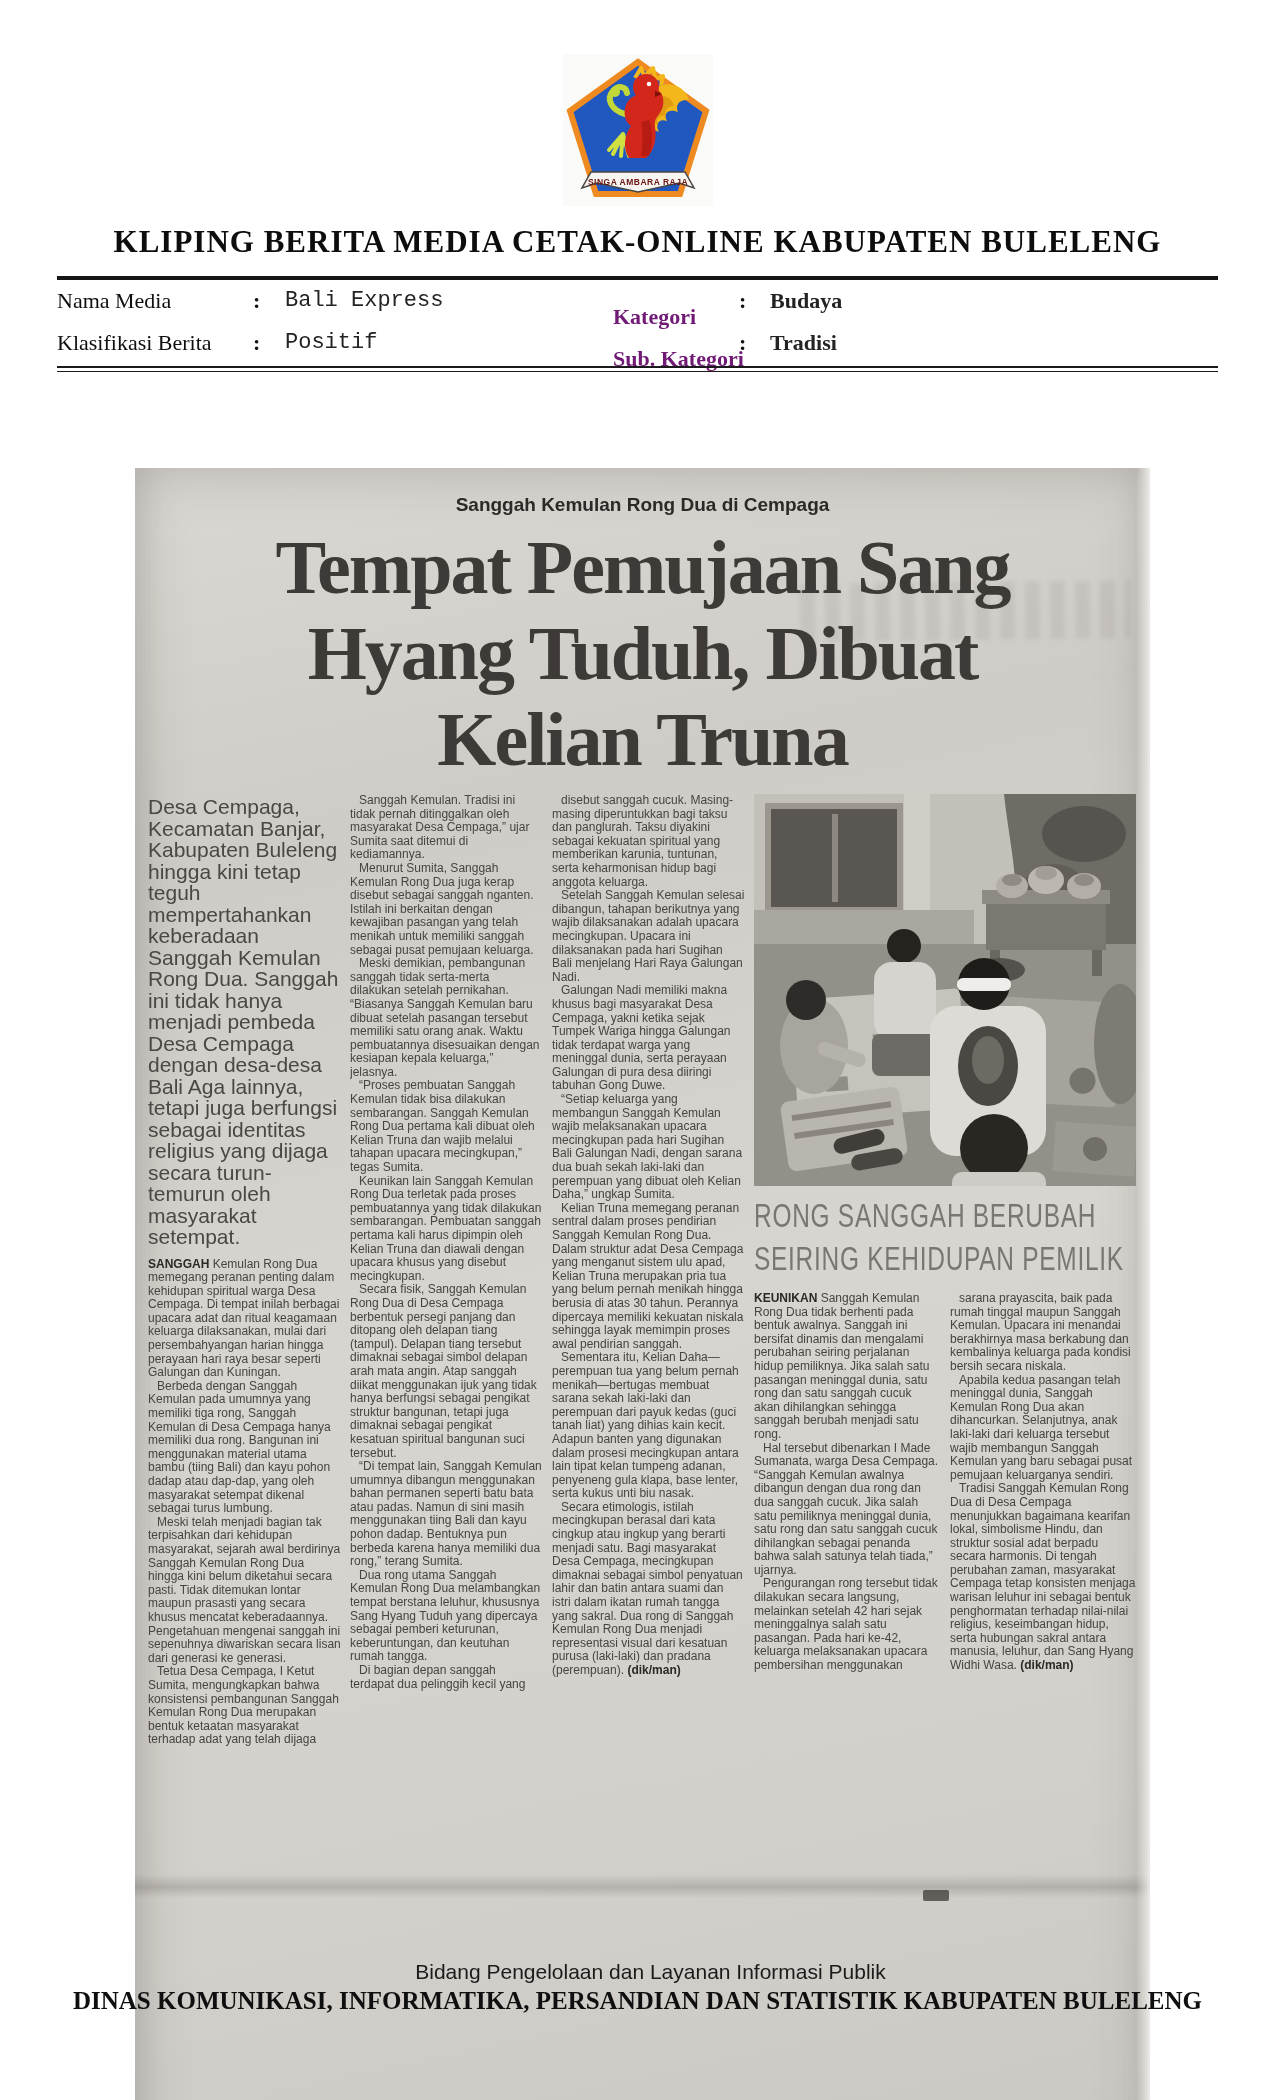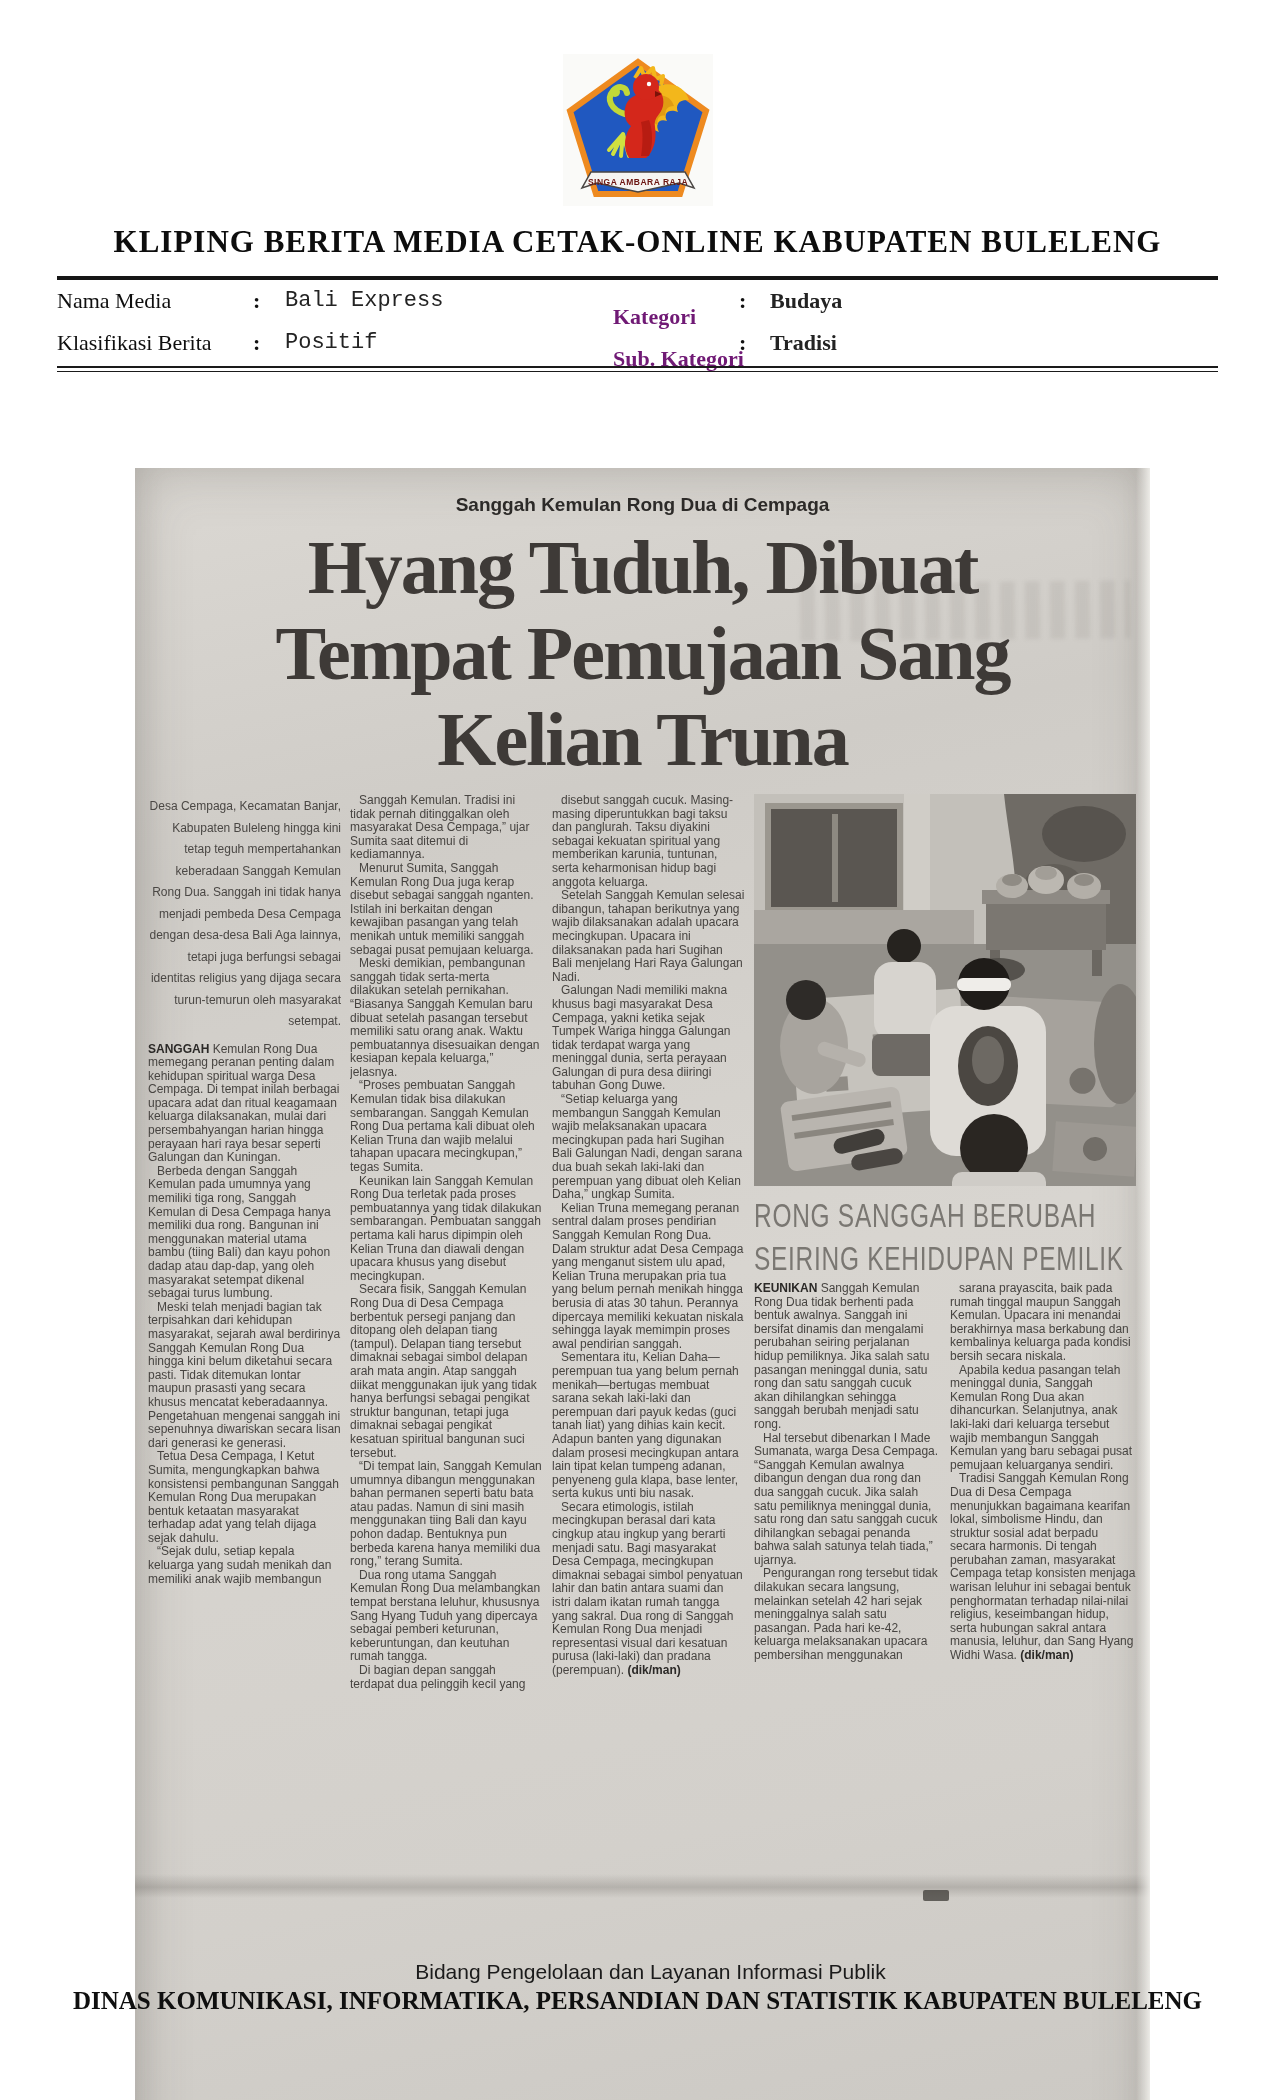--- a/index.html
+++ b/index.html
@@ -31,31 +31,31 @@
   }
   .edge-light{position:absolute;top:0;right:0;width:14px;height:100%;background:linear-gradient(90deg,rgba(255,255,255,0),rgba(246,245,241,.85));}
   .kicker{position:absolute;top:26px;left:0;width:100%;text-align:center;font-weight:700;font-size:19px;color:#2c2a28;}
   .headline{
     position:absolute;top:56px;left:0;width:100%;text-align:center;
     font-family:"Liberation Serif",serif;font-weight:700;font-size:76px;line-height:86px;
     letter-spacing:-2px;color:#3e3a37;
   }
   .columns{position:absolute;top:326px;left:13px;width:989px;height:952px;display:flex;gap:9px;}
   .col{width:193px;overflow:hidden;}
-  .intro{text-align:right;font-size:12px;line-height:21.5px;color:#4a4744;margin:2px 0 10px;}
+  .intro{text-align:left;font-size:21px;line-height:21.5px;color:#4a4744;margin:2px 0 10px;}
   .para{font-size:12px;line-height:13.6px;margin:0;color:#474441;text-indent:9px;}
   .para.has-lead{text-indent:0;}
   .para b{color:#2b2927;}
   .right-block{width:382px;overflow:hidden;}
   .photo{width:382px;height:392px;display:block;background:#b7b3ad;}
   .subhead{
     margin-top:8px;font-size:34px;line-height:43px;color:#7a7772;font-weight:400;
     transform:scaleX(.72);transform-origin:left center;white-space:nowrap;letter-spacing:1px;
   }
-  .subcols{display:flex;gap:10px;margin-top:2px;height:440px;overflow:hidden;}
+  .subcols{display:flex;gap:10px;margin-top:12px;height:440px;overflow:hidden;}
   .sub{width:186px;}
   .bleed{
     position:absolute;top:114px;right:20px;width:330px;height:58px;opacity:.55;
     background:repeating-linear-gradient(90deg,rgba(96,90,84,.18) 0 15px,rgba(96,90,84,0) 15px 25px);
     filter:blur(2px);transform:rotate(-.6deg);
   }
   .scan-shadow{position:absolute;left:0;right:0;top:1406px;height:24px;background:linear-gradient(180deg,rgba(75,70,65,0),rgba(75,70,65,.22) 55%,rgba(75,70,65,0));}
   .tape-mark{position:absolute;left:788px;top:1422px;width:26px;height:11px;background:#3c3935;opacity:.75;border-radius:2px;}
   
   .footer1{position:absolute;top:1960px;left:0;width:100%;text-align:center;font-size:21px;color:#1b1b1b;padding-left:13px;}
@@ -114,22 +114,22 @@
       <span class="m-colon2">:</span>
       <span class="m-value2">Tradisi</span>
     </div>
   </div>
   <div class="rule-bottom"></div>
 
   <div class="clipping">
     <div class="bleed"></div>
     <div class="kicker">Sanggah Kemulan Rong Dua di Cempaga</div>
     <div class="headline">
+      <div>Tempat Pemujaan Sang</div>
       <div>Hyang Tuduh, Dibuat</div>
-      <div>Tempat Pemujaan Sang</div>
       <div>Kelian Truna</div>
     </div>
 
     <div class="columns">
       <div class="col">
         <p class="intro">Desa Cempaga, Kecamatan Banjar, Kabupaten Buleleng hingga kini tetap teguh mempertahankan keberadaan Sanggah Kemulan Rong Dua. Sanggah ini tidak hanya menjadi pembeda Desa Cempaga dengan desa-desa Bali Aga lainnya, tetapi juga berfungsi sebagai identitas religius yang dijaga secara turun-temurun oleh masyarakat setempat.</p>
       <p class="para has-lead"><b>SANGGAH </b>Kemulan Rong Dua memegang peranan penting dalam kehidupan spiritual warga Desa Cempaga. Di tempat inilah berbagai upacara adat dan ritual keagamaan keluarga dilaksanakan, mulai dari persembahyangan harian hingga perayaan hari raya besar seperti Galungan dan Kuningan.</p>
           <p class="para">Berbeda dengan Sanggah Kemulan pada umumnya yang memiliki tiga rong, Sanggah Kemulan di Desa Cempaga hanya memiliki dua rong. Bangunan ini menggunakan material utama bambu (tiing Bali) dan kayu pohon dadap atau dap-dap, yang oleh masyarakat setempat dikenal sebagai turus lumbung.</p>
           <p class="para">Meski telah menjadi bagian tak terpisahkan dari kehidupan masyarakat, sejarah awal berdirinya Sanggah Kemulan Rong Dua hingga kini belum diketahui secara pasti. Tidak ditemukan lontar maupun prasasti yang secara khusus mencatat keberadaannya. Pengetahuan mengenai sanggah ini sepenuhnya diwariskan secara lisan dari generasi ke generasi.</p>
           <p class="para">Tetua Desa Cempaga, I Ketut Sumita, mengungkapkan bahwa konsistensi pembangunan Sanggah Kemulan Rong Dua merupakan bentuk ketaatan masyarakat terhadap adat yang telah dijaga sejak dahulu.</p>

